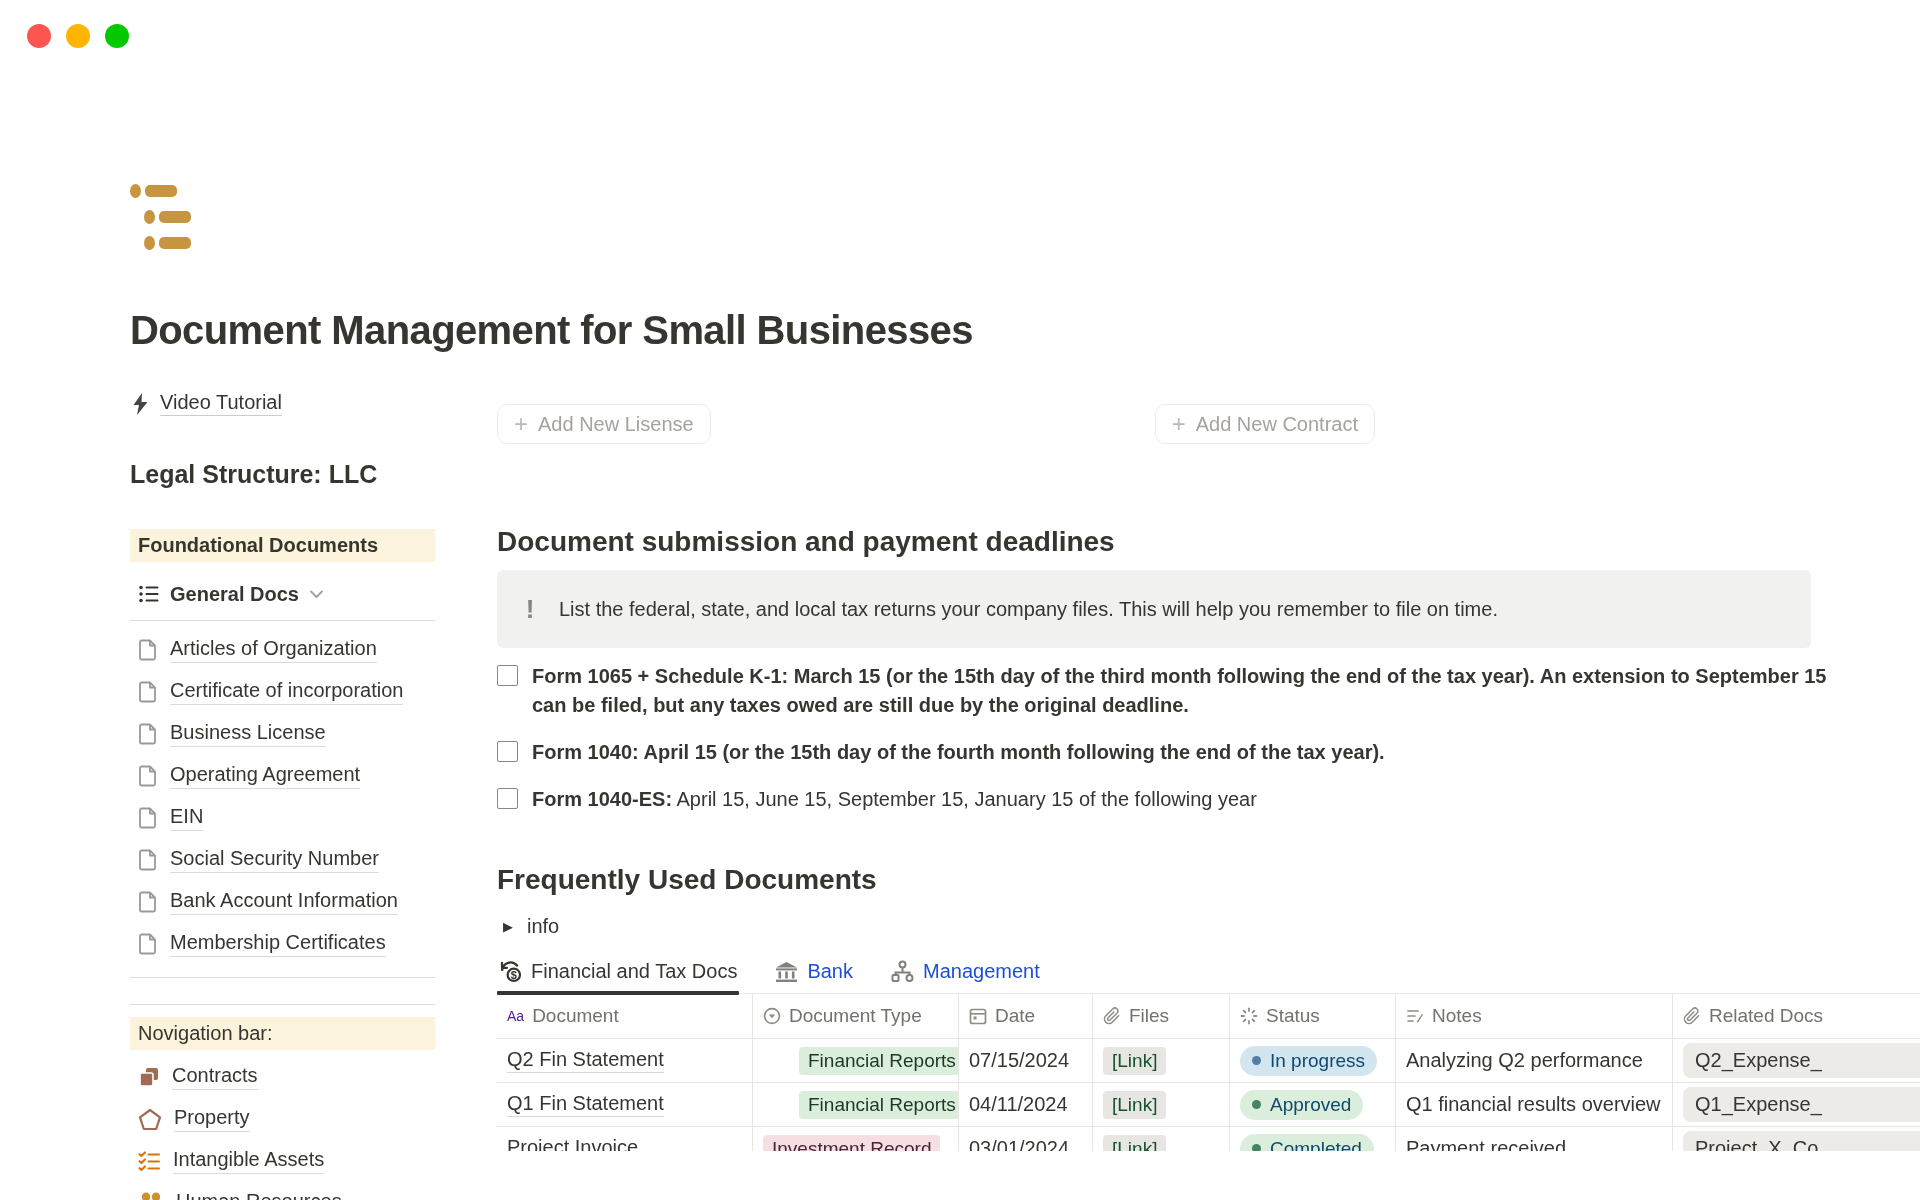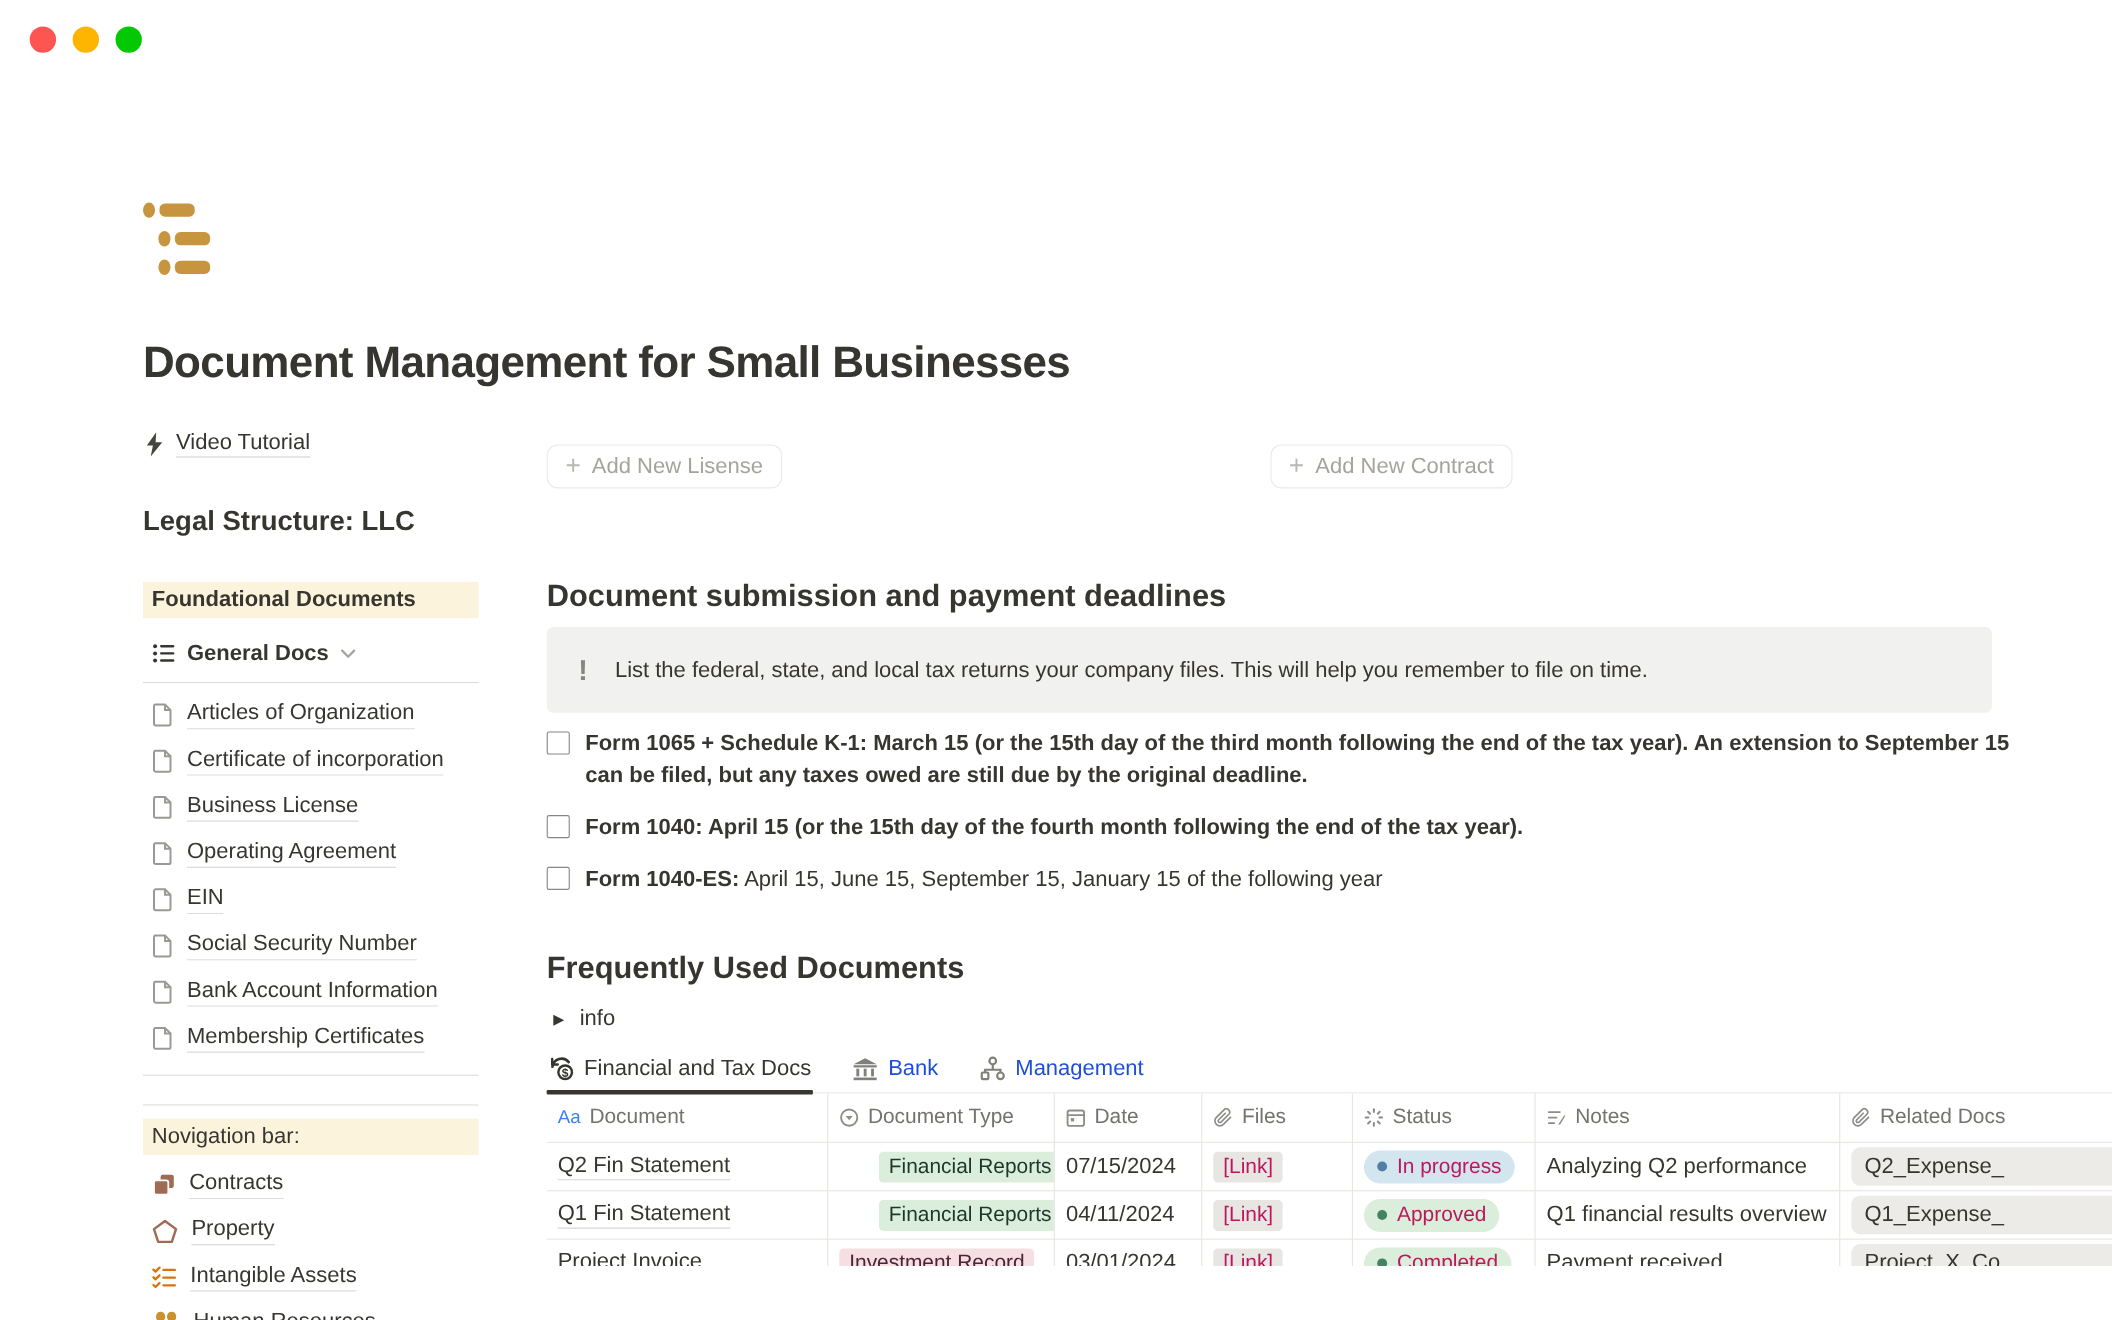--- a/index.html
+++ b/index.html
@@ -77,28 +77,28 @@
   .tab svg{flex:none;}
   .tab.active{color:var(--text);font-weight:500;}
   .tab.active::after{content:"";position:absolute;left:0;right:0;bottom:-2px;height:4px;background:#37352F;border-radius:1px;}
 
   .table-clip{height:157px;overflow:hidden;}
   .gtable{display:grid;grid-template-columns:256px 206px 134px 137px 166px 277px 460px;min-width:1700px;}
   .cell{display:flex;align-items:center;border-right:1px solid var(--border);border-bottom:1px solid var(--border);
     padding:0 10px;height:45px;overflow:hidden;white-space:nowrap;}
   .cell.body{height:44px;}
   .hcell{color:#74726D;font-size:19px;gap:8px;}
-  .hcell .aa{font-size:17px;color:#3b82f6;letter-spacing:0;}
+  .hcell .aa{font-size:14px;color:#4c1d95;letter-spacing:0;}
   .doc-link{font-size:20px;font-weight:500;border-bottom:1px solid rgba(55,53,47,0.2);padding-bottom:1px;}
   .plain{font-size:20px;}
   .type-chip{display:inline-block;padding:3px 9px;border-radius:4px;font-size:19px;}
   .type-chip[data-color="green"]{background:var(--green-bg);color:var(--green-text);margin-left:36px;}
   .type-chip[data-color="pink"]{background:var(--pink-bg);color:var(--pink-text);}
-  .link-chip{display:inline-block;padding:3px 9px;border-radius:4px;font-size:19px;background:var(--chip-grey);color:#be185d;}
-  .status-pill{display:inline-flex;align-items:center;gap:9px;padding:4px 12px;border-radius:999px;font-size:19px;color:#be185d;}
+  .link-chip{display:inline-block;padding:3px 9px;border-radius:4px;font-size:19px;background:var(--chip-grey);color:#14532d;}
+  .status-pill{display:inline-flex;align-items:center;gap:9px;padding:4px 12px;border-radius:999px;font-size:19px;color:#0c4a6e;}
   .status-pill .dot{width:9px;height:9px;border-radius:50%;}
   .status-pill[data-color="blue"]{background:var(--blue-bg);}
   .status-pill[data-color="blue"] .dot{background:var(--blue-dot);}
   .status-pill[data-color="green"]{background:var(--green-bg);}
   .status-pill[data-color="green"] .dot{background:var(--green-dot);}
   .related-chip{display:inline-block;padding:6px 12px;border-radius:8px;font-size:20px;
     background:var(--related-grey);color:var(--text);min-width:330px;}
 </style>
 </head>
 <body>

